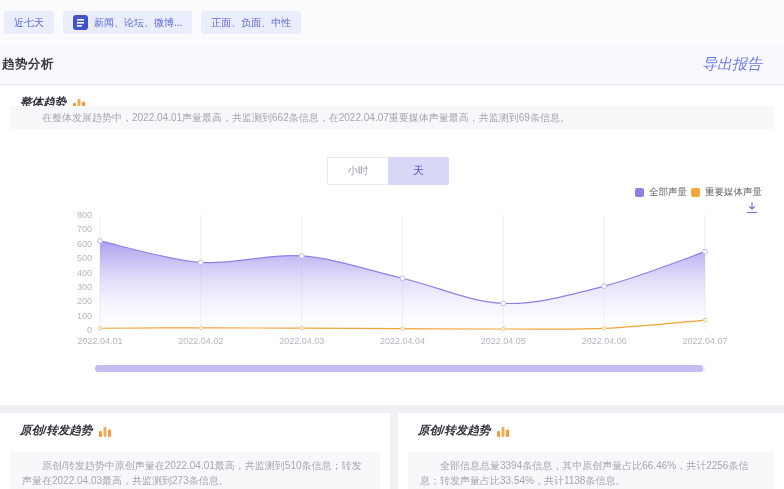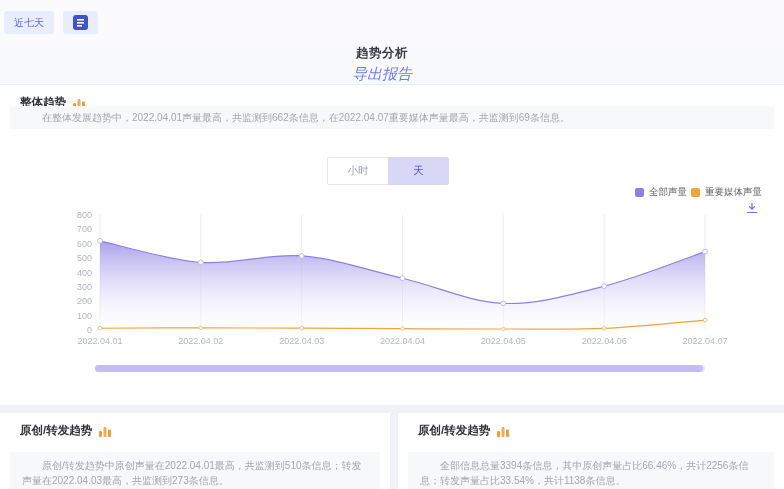--- a/index.html
+++ b/index.html
@@ -7,27 +7,27 @@
     font-family:"Liberation Sans","DejaVu Sans",sans-serif; }
 
   .filters-row { height:45px; background:#fbfbfd; display:flex; align-items:center;
     padding:0 4px; gap:9px; }
   .chip { height:23px; background:#eaedfc; border-radius:3px; color:#5a66d9;
     font-size:10px; line-height:23px; padding:0 10px; display:flex; align-items:center;
     gap:6px; cursor:pointer; white-space:nowrap; }
   .chip-icon { width:15px; height:15px; display:block; }
 
   .section-header { height:40px; background:#f8f9fc; border-bottom:1px solid #ececf2;
-    display:flex; align-items:center; justify-content:space-between; padding:0 22px 0 2px;flex-direction:column; }
+    display:flex; align-items:center; justify-content:space-between; padding:0 22px 0 2px; }
   .page-title { font-size:12.5px; color:#3a3a42; font-weight:700; letter-spacing:.5px; }
   .export-link { font-size:15px; color:#6d7ae8; text-decoration:none; cursor:pointer;font-style:italic; }
 
   .main-card { position:relative; height:320px; background:#ffffff; }
   .block-title-row { position:absolute; left:20px; top:10px; display:flex;
-    align-items:center; gap:6px; }
+    align-items:center; gap:6px;font-style:italic; }
   .block-title { font-size:11.5px; color:#33333b; font-weight:700; }
   .trend-icon { width:14px; height:14px; display:block; }
 
   .summary-bar { position:absolute; left:10px; right:10px; top:21px;
     background:#f7f8fa; border-radius:2px; padding:5px 12px; font-size:10px;
     color:#a6a6ae; text-indent:2em; line-height:13px; white-space:nowrap; overflow:hidden; }
 
   .toggle-group { position:absolute; left:0; right:8px; top:72px; display:flex;
     justify-content:center; }
   .toggle-btn { width:61px; height:28px; font-size:10.5px; border:1px solid #e7e8f1;
@@ -68,20 +68,24 @@
     <div class="chip">
       <span>近七天</span>
     </div>
     <div class="chip">
       <svg class="chip-icon" viewBox="0 0 15 15">
         <rect x="0" y="0" width="15" height="15" rx="3" fill="#4053c8"></rect>
         <rect x="4" y="4" width="7" height="1.6" fill="#ffffff"></rect>
         <rect x="4" y="7" width="7" height="1.6" fill="#ffffff"></rect>
         <rect x="4" y="10" width="5" height="1.6" fill="#ffffff"></rect>
       </svg>
+      <span>新闻、论坛、微博...</span>
+    </div>
+    <div class="chip">
+      <span>正面、负面、中性</span>
     </div>
   </div>
 
   <div class="section-header">
     <span class="page-title">趋势分析</span>
     <a class="export-link">导出报告</a>
   </div>
 
   <div class="main-card">
     <div class="block-title-row">

